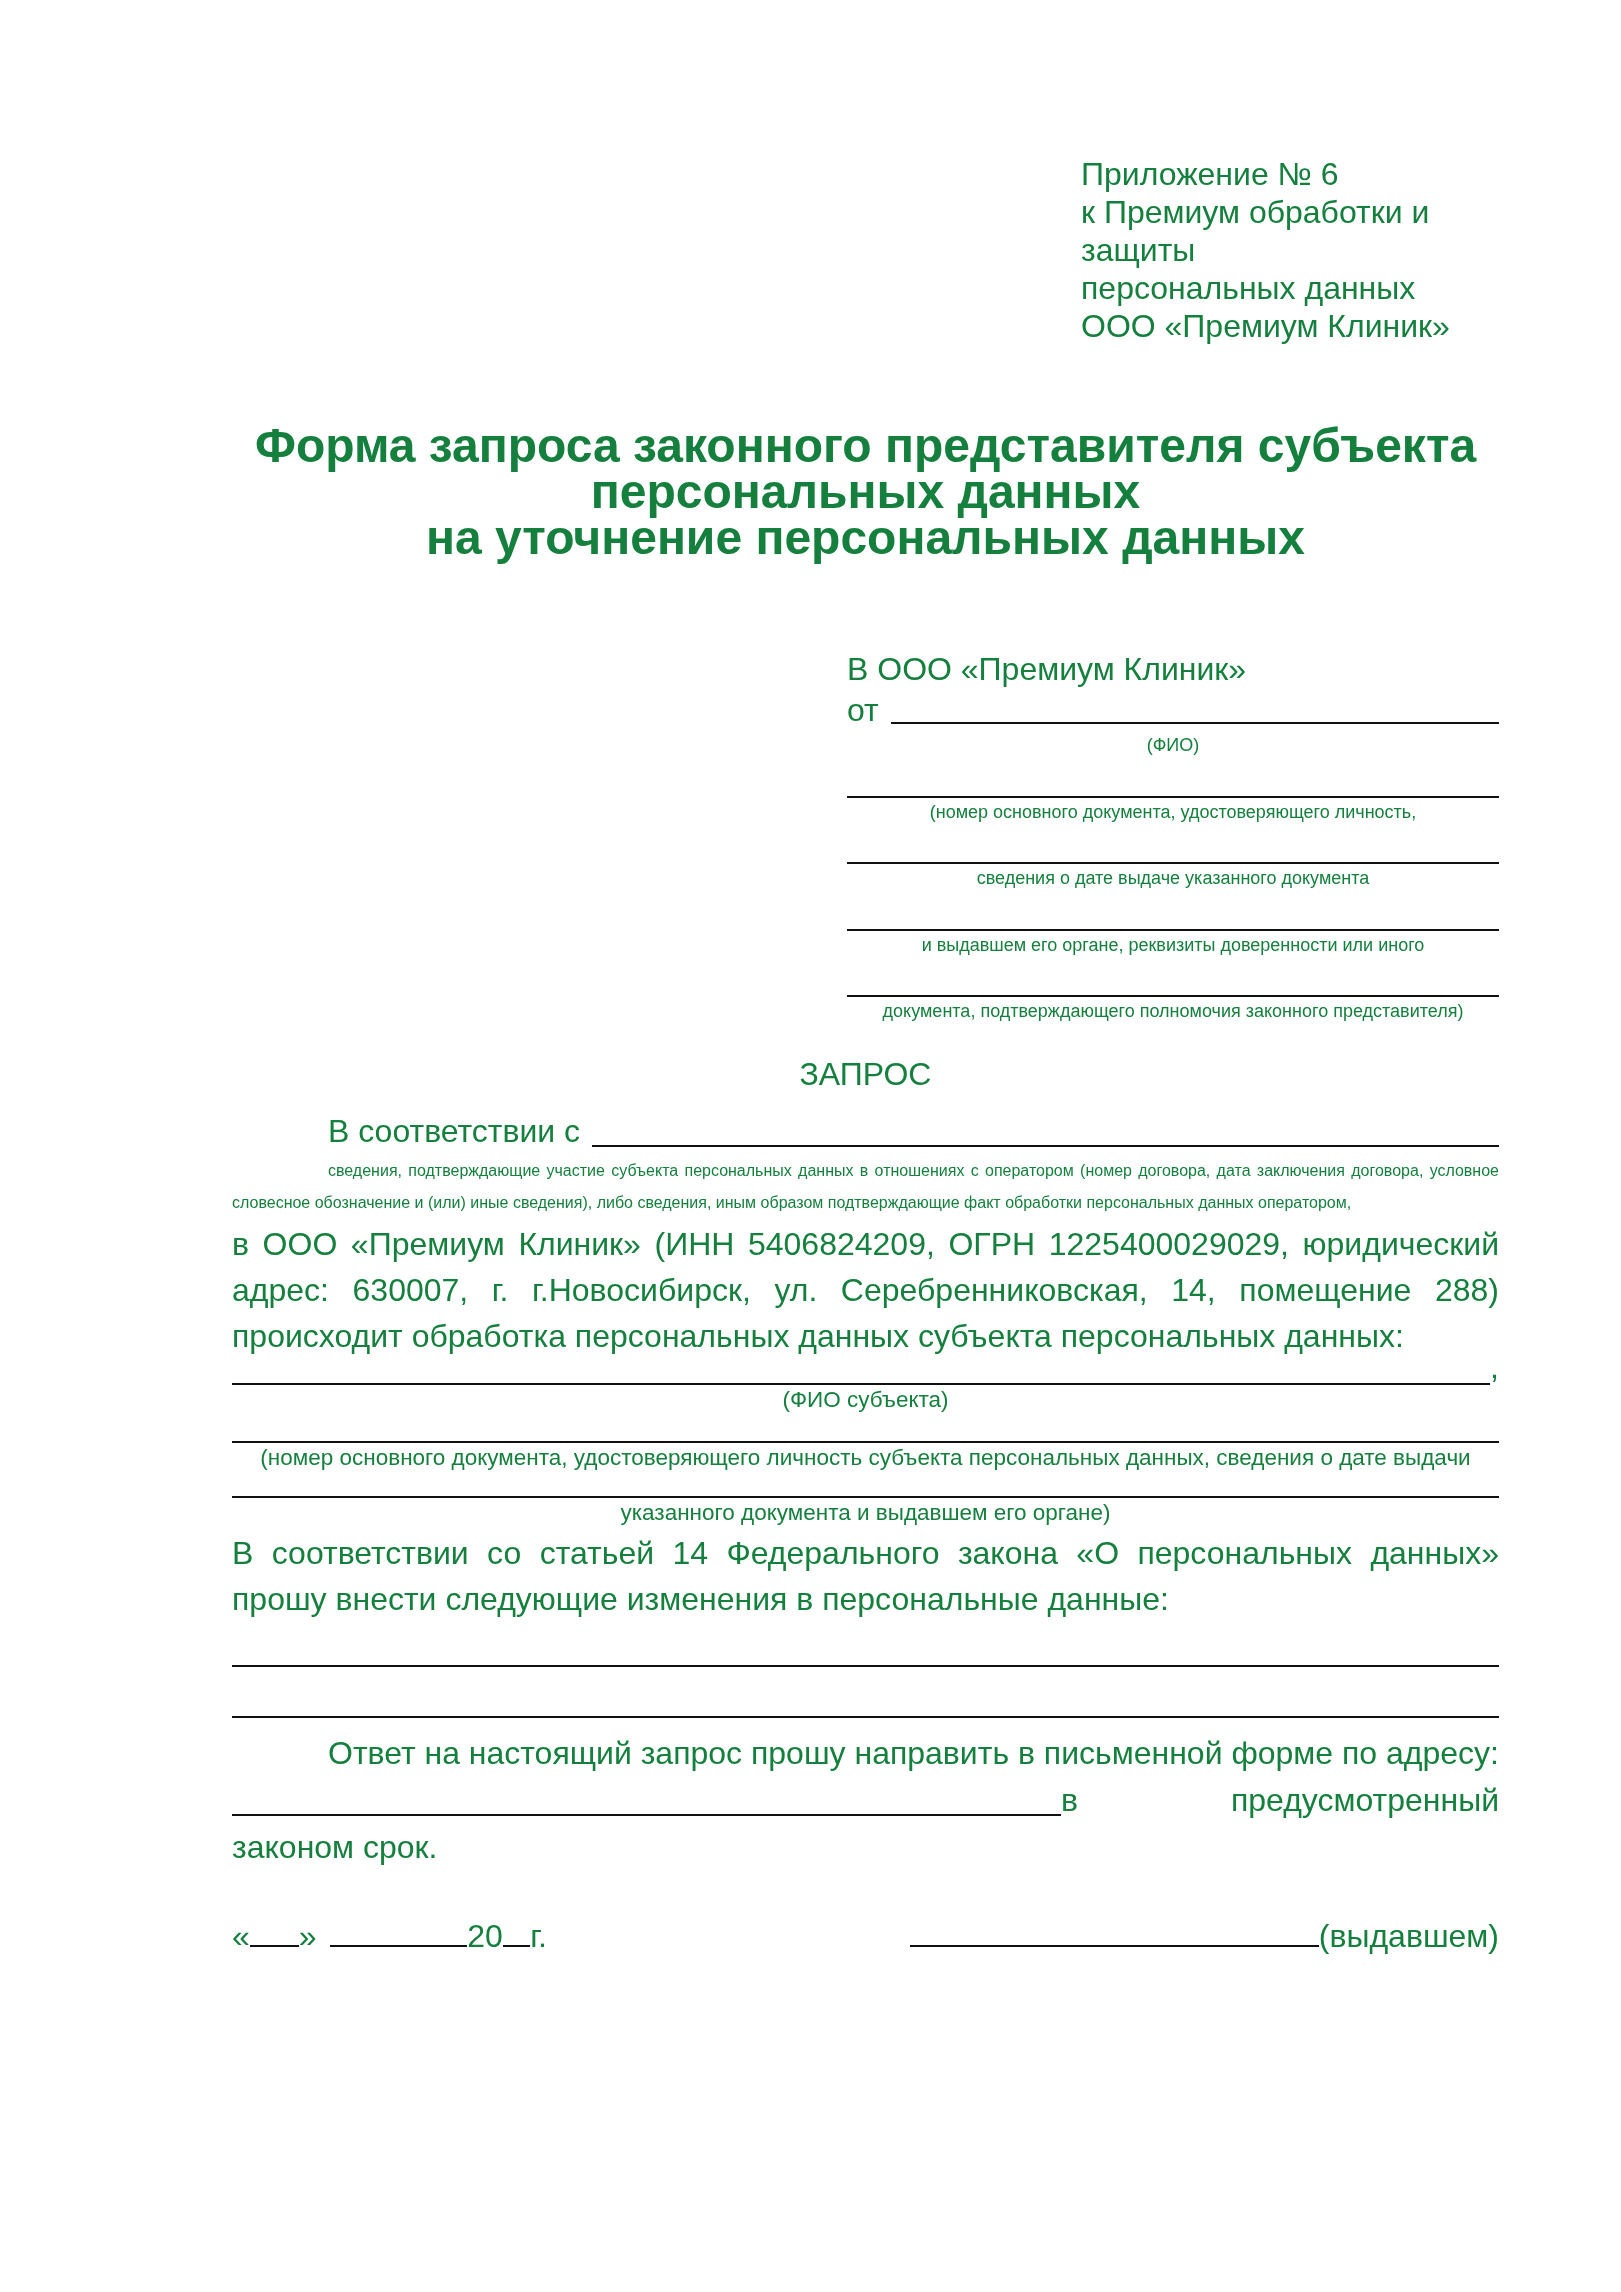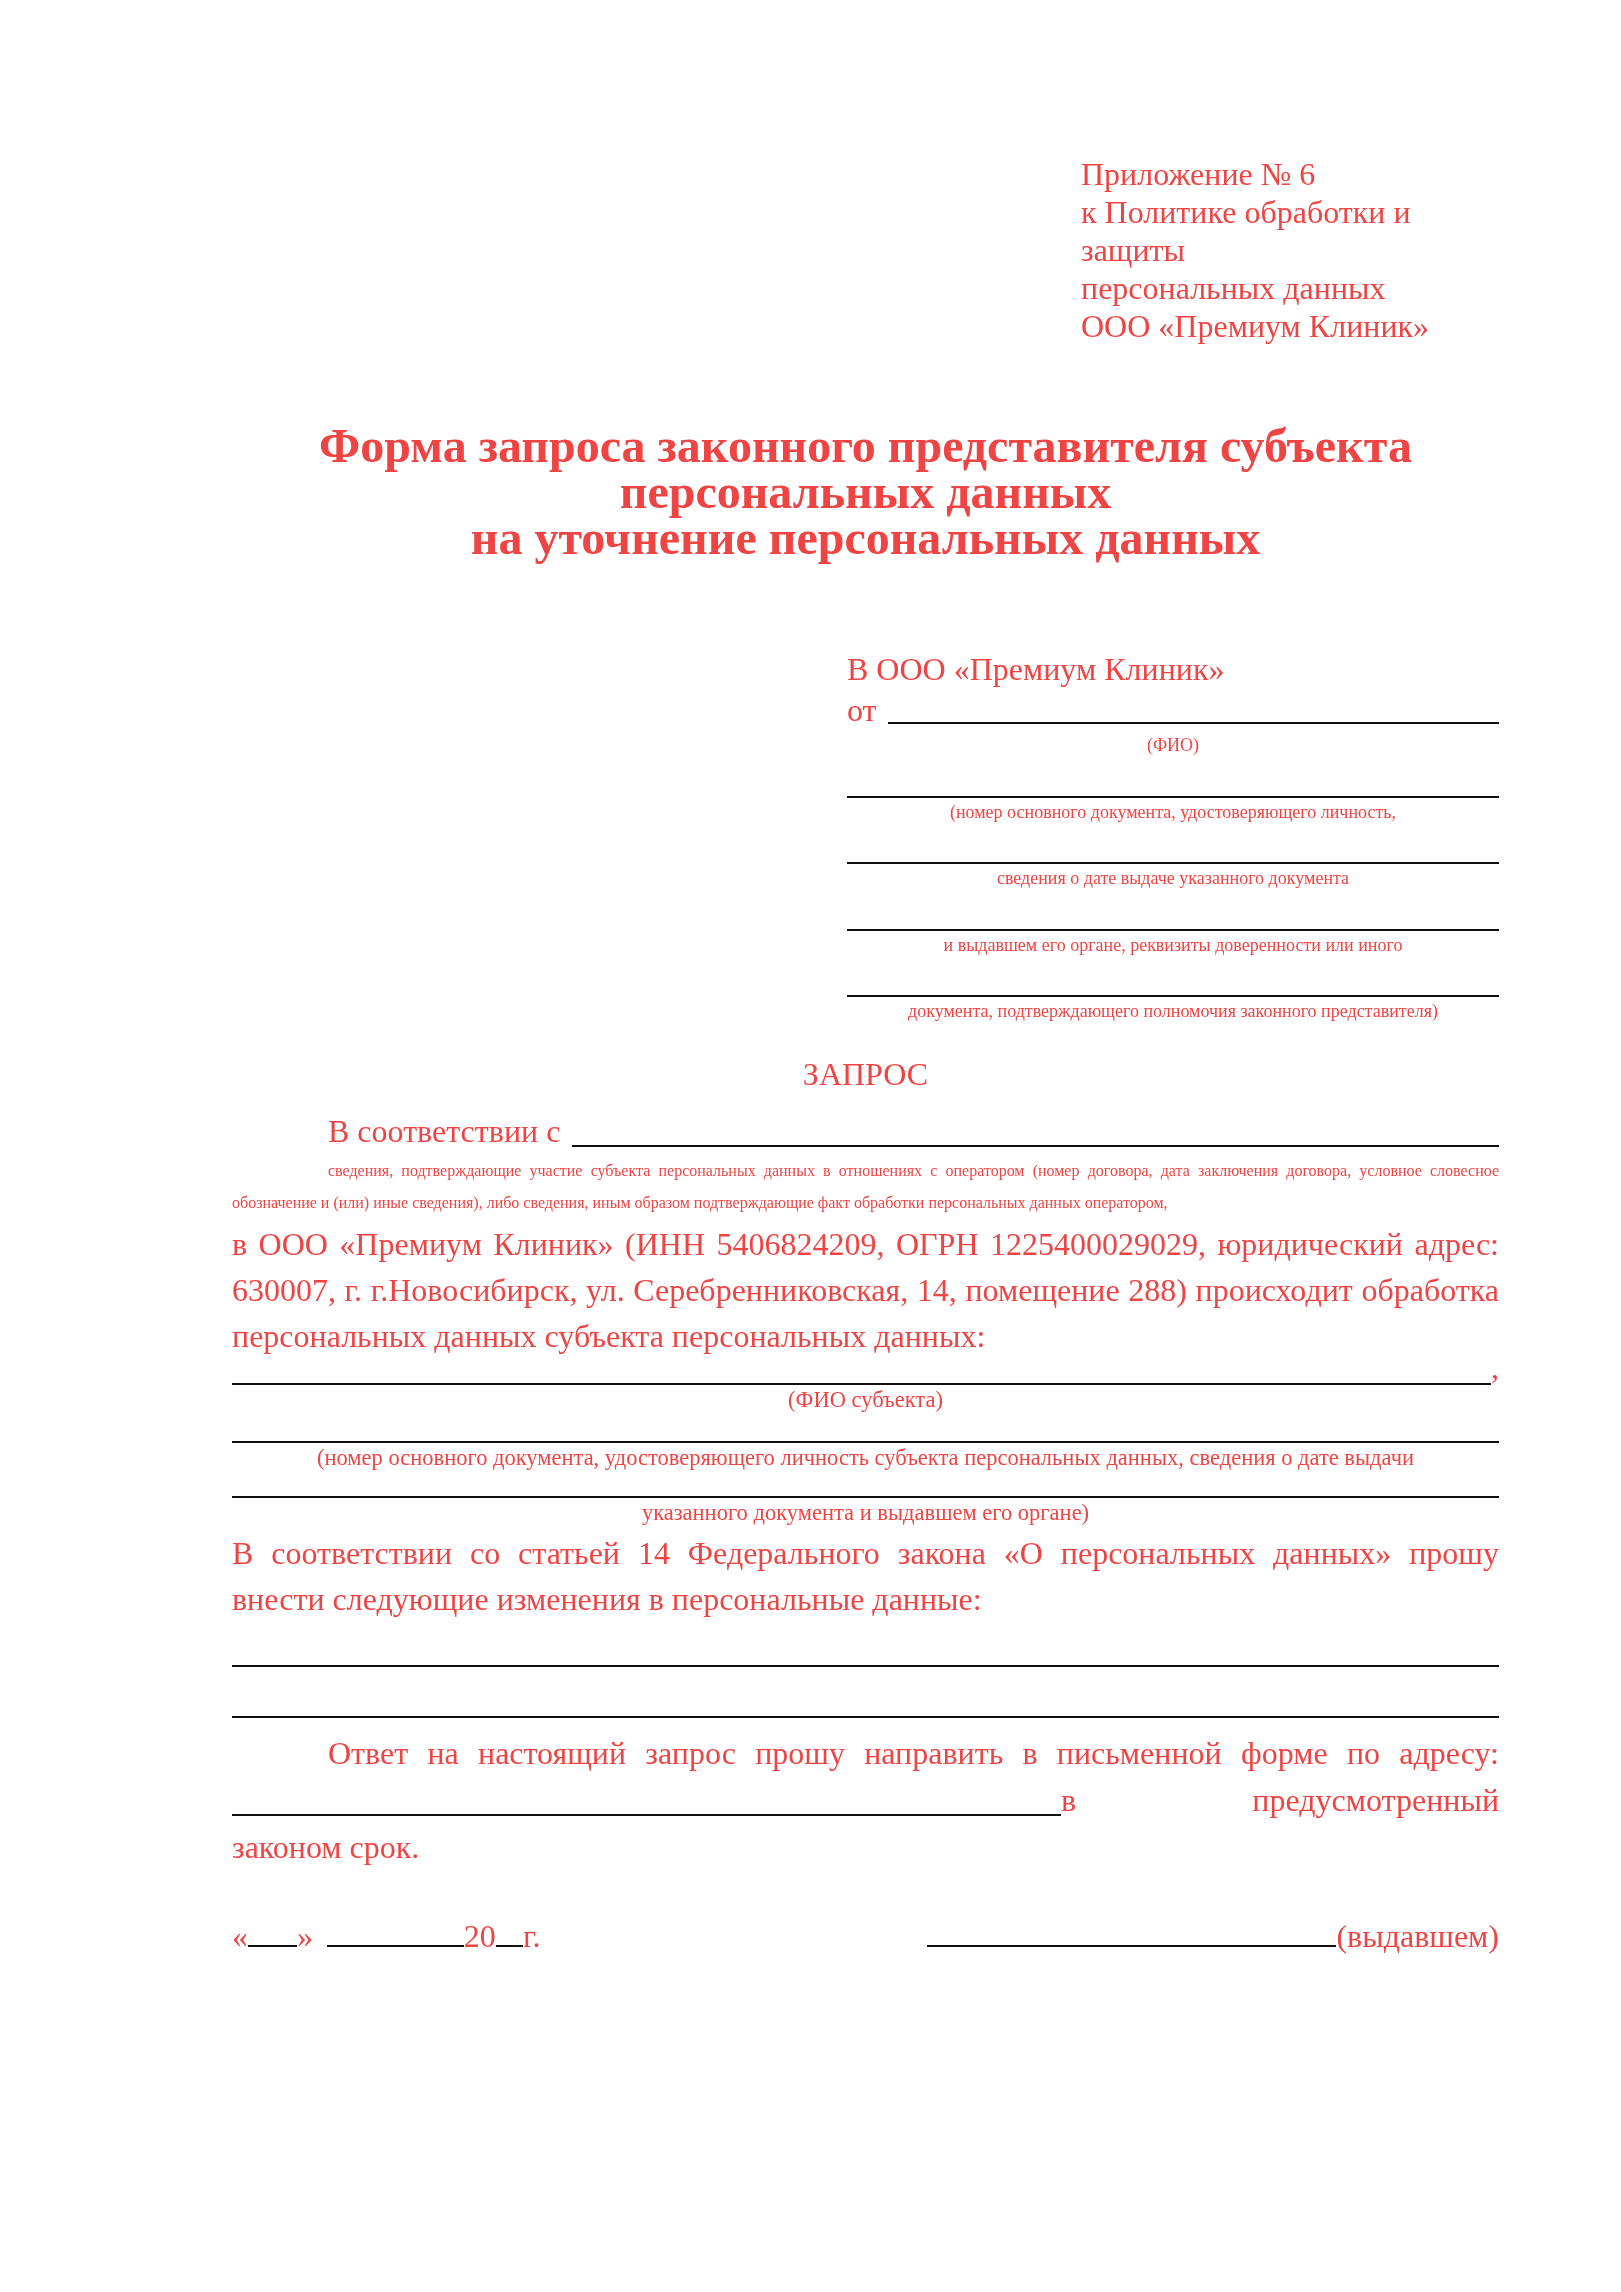--- a/index.html
+++ b/index.html
@@ -1,21 +1,21 @@
 <!DOCTYPE html>
 <html><head>
 <meta charset="utf-8">
 <style>
   html,body{margin:0;padding:0;background:#e8e8e8;}
   .page{
     position:relative;
     width:1621px;height:2293px;
     background:#ffffff;
-    font-family:Liberation Serif, serif;
-    color:#ef4444;
+    font-family:Liberation Sans, sans-serif;
+    color:#15803d;
     overflow:hidden;
   }
   .content{position:absolute;left:232px;top:0;width:1267px;}
 
   
   .annex{margin-top:155px;margin-left:849px;font-size:32px;line-height:38px;}
 
   
   .doc-title{
     margin-top:78px;
@@ -73,21 +73,21 @@
   .u-sign{width:409px;}
 </style>
 </head>
 <body>
 
 <div class="page">
   <div class="content">
 
     <div class="annex">
       <div>Приложение № 6</div>
-      <div>к Политике обработки и защиты</div>
+      <div>к Премиум обработки и защиты</div>
       <div>персональных данных</div>
       <div>ООО «Премиум Клиник»</div>
     </div>
 
     <div class="doc-title">Форма запроса законного представителя субъекта персональных данных
 на уточнение персональных данных</div>
 
     <div class="addr">
       <div class="addr-org">В ООО «Премиум Клиник»</div>
       <div class="addr-from">

